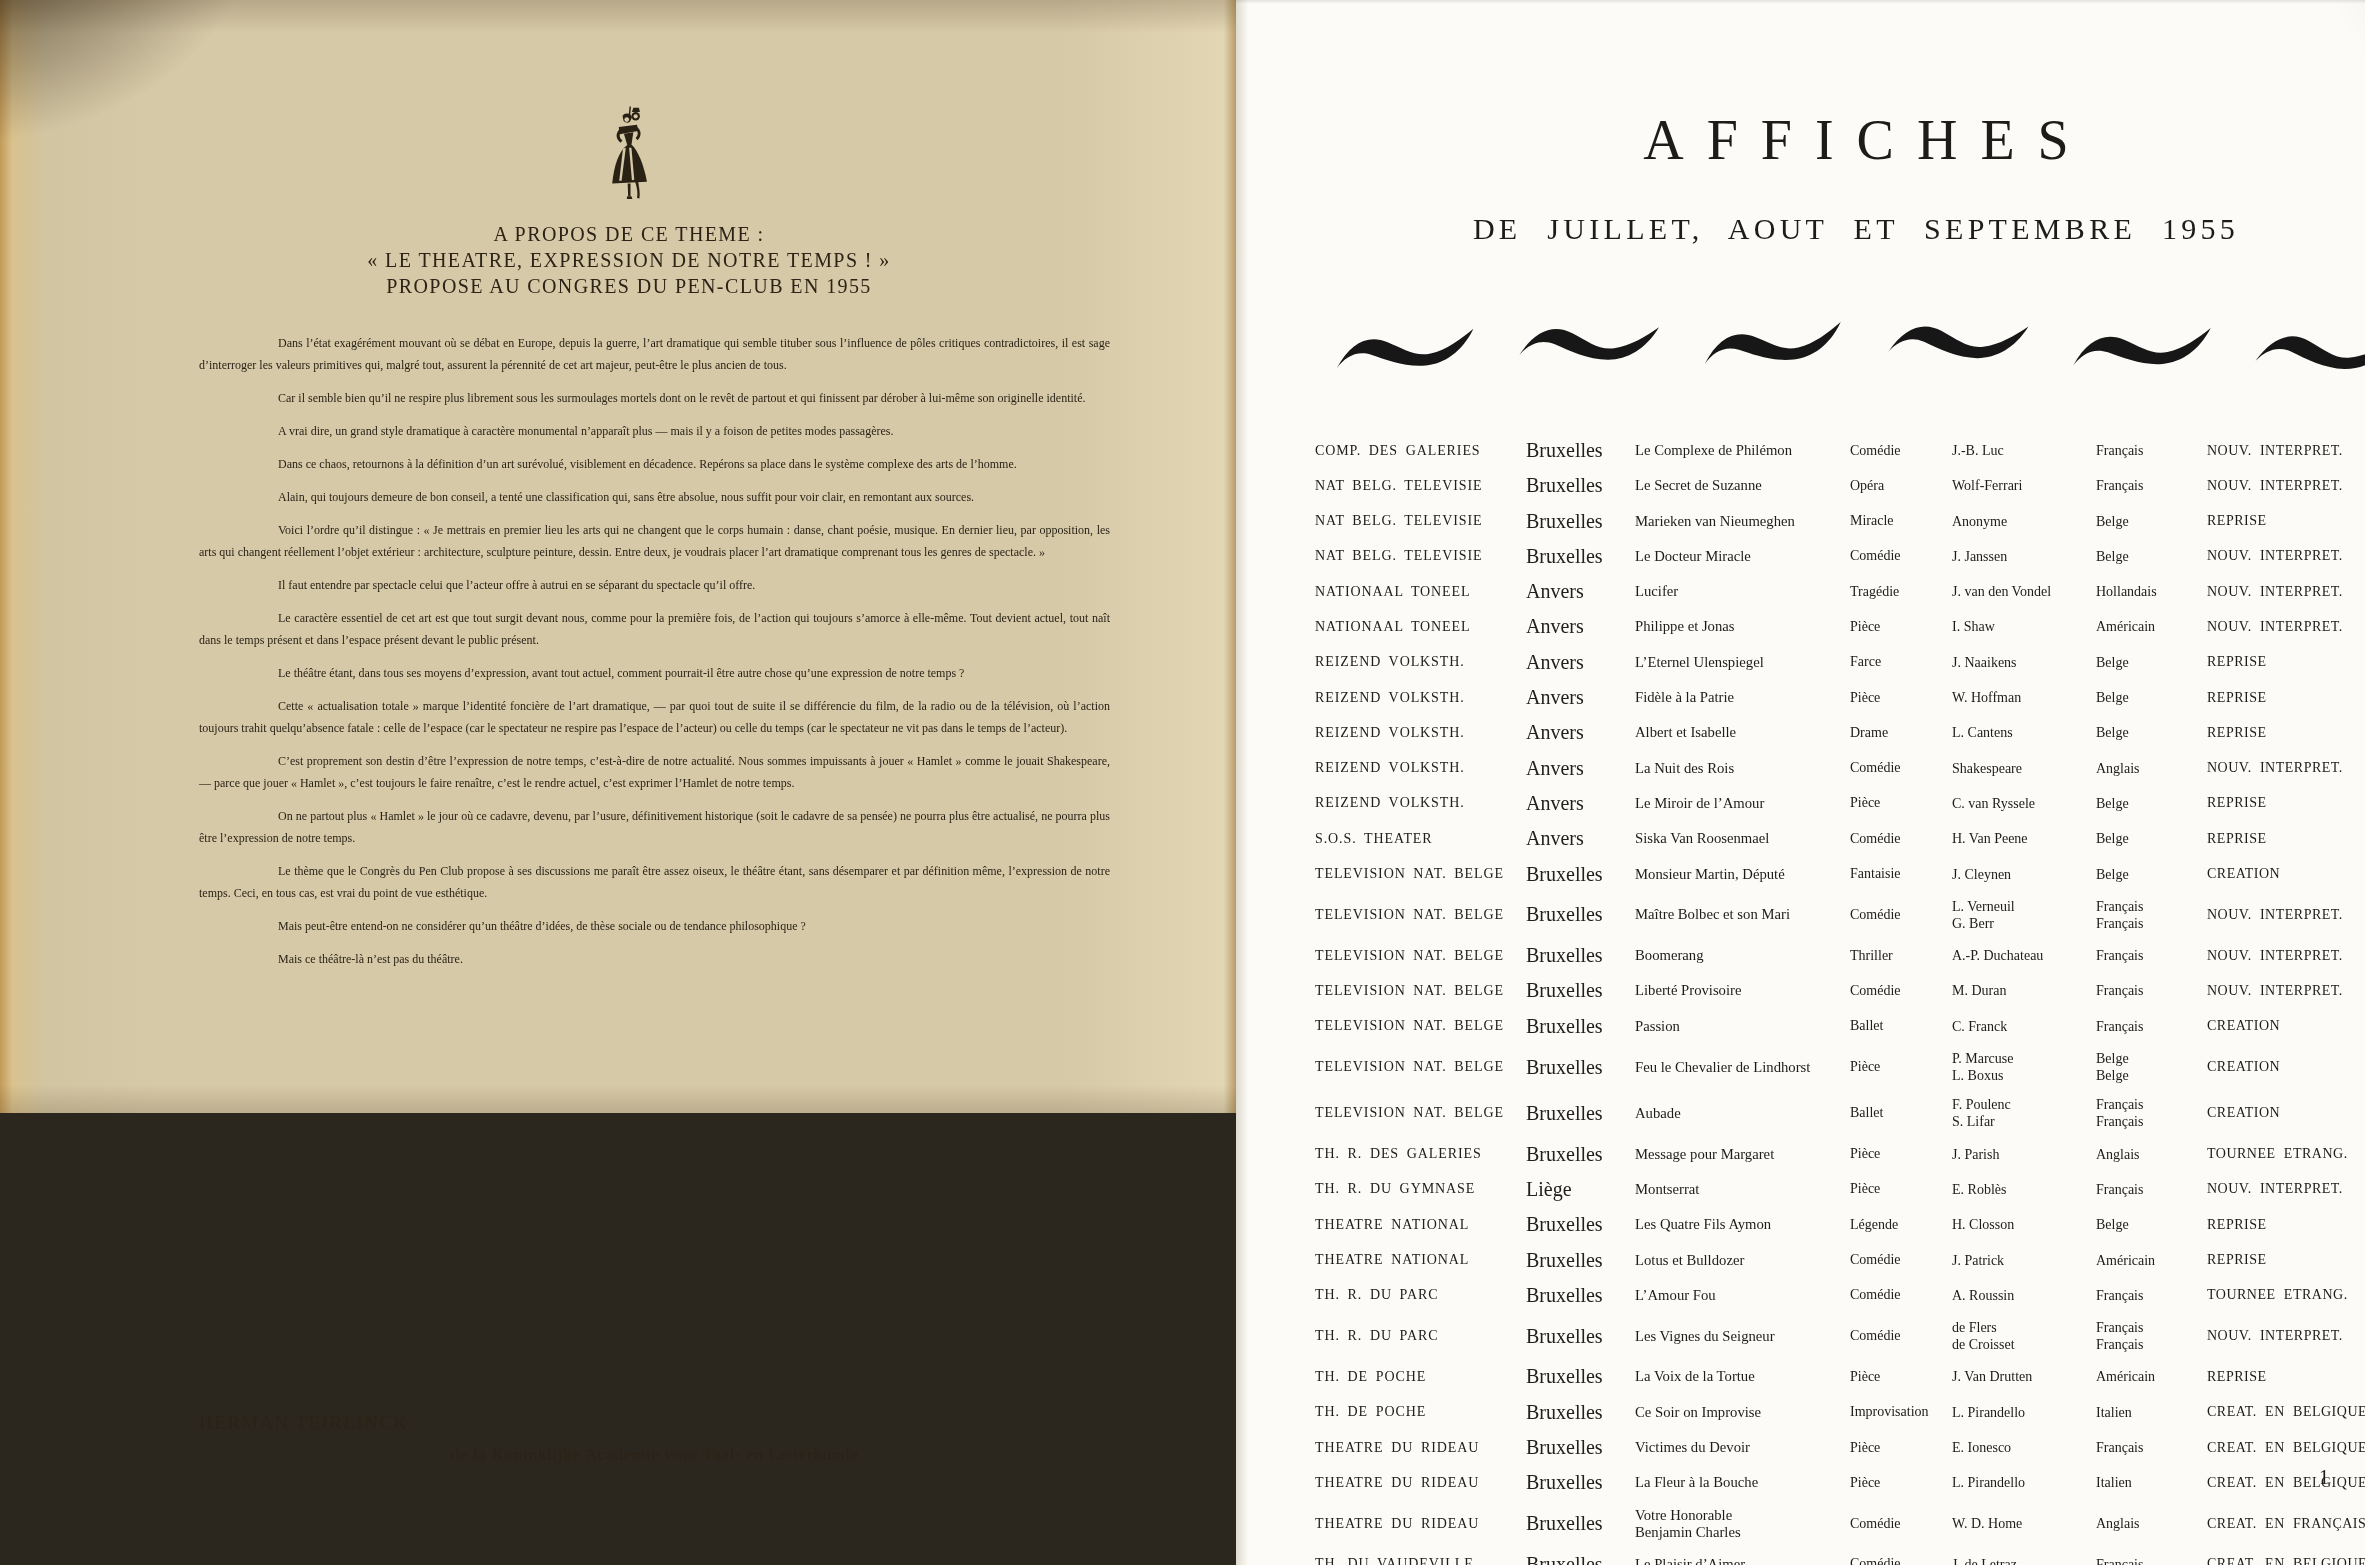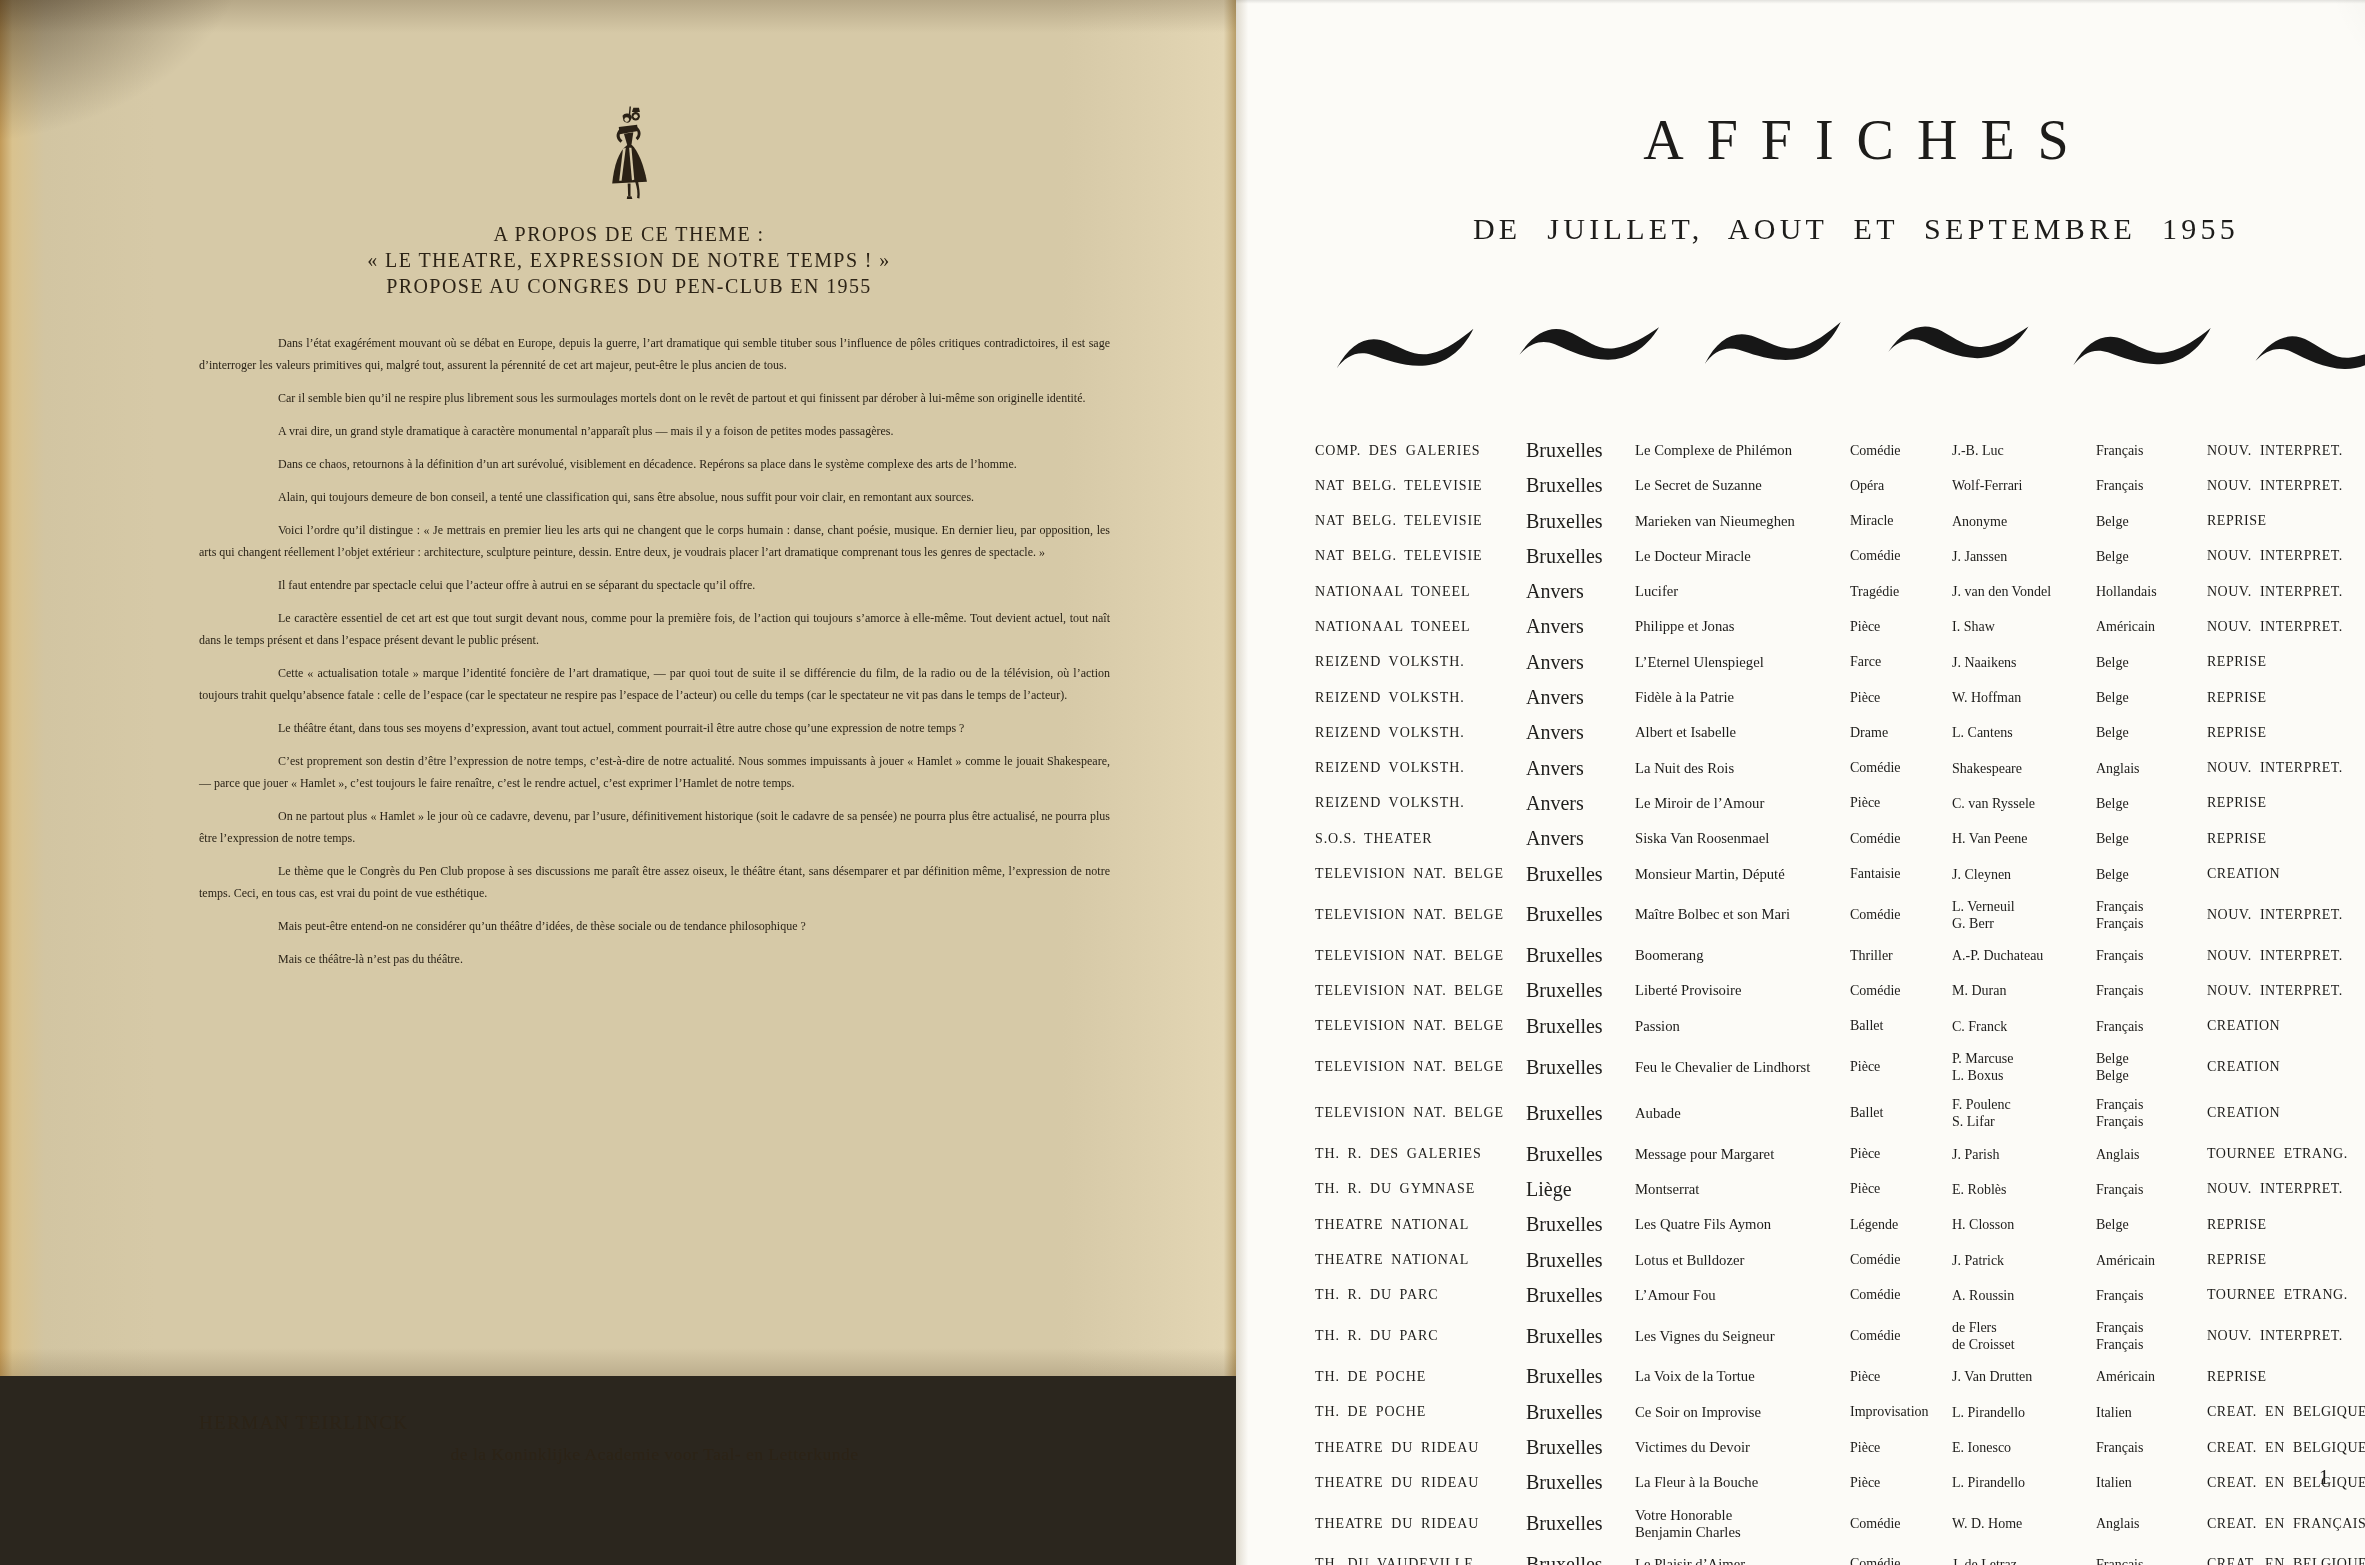--- a/index.html
+++ b/index.html
@@ -1,20 +1,20 @@
 <!DOCTYPE html>
 <html style="font-size:7.6px"><head>
 <meta charset="utf-8">
 <style>
   html,body{margin:0;padding:0;background:#2b261e;}
   .spread{position:relative;width:2471px;height:1565px;overflow:hidden;
           font-family:"Liberation Serif", serif;}
 
   
-  .page-left{position:absolute;left:0;top:0;width:1236px;height:1376px;
+  .page-left{position:absolute;left:0;top:0;width:1236px;height:1113px;
     background:
       radial-gradient(ellipse 426px 293px at -57px -66px, rgba(42,28,14,.78), rgba(42,28,14,0) 72%),
       radial-gradient(ellipse 331px 246px at -47px 1628px, rgba(42,28,14,.62), rgba(42,28,14,0) 70%),
       linear-gradient(180deg, rgba(70,50,25,.22) 0px, rgba(70,50,25,0) 33px),
       linear-gradient(0deg, rgba(70,50,25,.18) 0px, rgba(70,50,25,0) 28px),
       linear-gradient(90deg, #c29a58 0px, #d9c28e 12.3px, #d2c5a2 45px, #d6c9a7 156px, #d6c9a7 86%, #e3d6b4 99%, #b89d67 100%);
     color:#261f14;}
   .lp-ornament{position:absolute;left:607px;top:105px;}
   .lp-title{position:absolute;left:170px;top:221px;width:918px;text-align:center;
     font-size:20px;line-height:26px;letter-spacing:1.4px;color:#2c2316;white-space:nowrap;}
@@ -96,22 +96,22 @@
 
     <div class="essay" id="essay">
         <p>Dans l’état exagérément mouvant où se débat en Europe, depuis la guerre, l’art dramatique qui semble tituber sous l’influence de pôles critiques contradictoires, il est sage d’interroger les valeurs primitives qui, malgré tout, assurent la pérennité de cet art majeur, peut-être le plus ancien de tous.</p>
         <p>Car il semble bien qu’il ne respire plus librement sous les surmoulages mortels dont on le revêt de partout et qui finissent par dérober à lui-même son originelle identité.</p>
         <p>A vrai dire, un grand style dramatique à caractère monumental n’apparaît plus — mais il y a foison de petites modes passagères.</p>
         <p>Dans ce chaos, retournons à la définition d’un art surévolué, visiblement en décadence. Repérons sa place dans le système complexe des arts de l’homme.</p>
         <p>Alain, qui toujours demeure de bon conseil, a tenté une classification qui, sans être absolue, nous suffit pour voir clair, en remontant aux sources.</p>
         <p>Voici l’ordre qu’il distingue : « Je mettrais en premier lieu les arts qui ne changent que le corps humain : danse, chant poésie, musique. En dernier lieu, par opposition, les arts qui changent réellement l’objet extérieur : architecture, sculpture peinture, dessin. Entre deux, je voudrais placer l’art dramatique comprenant tous les genres de spectacle. »</p>
         <p>Il faut entendre par spectacle celui que l’acteur offre à autrui en se séparant du spectacle qu’il offre.</p>
         <p>Le caractère essentiel de cet art est que tout surgit devant nous, comme pour la première fois, de l’action qui toujours s’amorce à elle-même. Tout devient actuel, tout naît dans le temps présent et dans l’espace présent devant le public présent.</p>
+        <p>Le théâtre étant, dans tous ses moyens d’expression, avant tout actuel, comment pourrait-il être autre chose qu’une expression de notre temps ?</p>
         <p>Cette « actualisation totale » marque l’identité foncière de l’art dramatique, — par quoi tout de suite il se différencie du film, de la radio ou de la télévision, où l’action toujours trahit quelqu’absence fatale : celle de l’espace (car le spectateur ne respire pas l’espace de l’acteur) ou celle du temps (car le spectateur ne vit pas dans le temps de l’acteur).</p>
-        <p>Le théâtre étant, dans tous ses moyens d’expression, avant tout actuel, comment pourrait-il être autre chose qu’une expression de notre temps ?</p>
         <p>C’est proprement son destin d’être l’expression de notre temps, c’est-à-dire de notre actualité. Nous sommes impuissants à jouer « Hamlet » comme le jouait Shakespeare, — parce que jouer « Hamlet », c’est toujours le faire renaître, c’est le rendre actuel, c’est exprimer l’Hamlet de notre temps.</p>
         <p>On ne partout plus « Hamlet » le jour où ce cadavre, devenu, par l’usure, définitivement historique (soit le cadavre de sa pensée) ne pourra plus être actualisé, ne pourra plus être l’expression de notre temps.</p>
         <p>Le thème que le Congrès du Pen Club propose à ses discussions me paraît être assez oiseux, le théâtre étant, sans désemparer et par définition même, l’expression de notre temps. Ceci, en tous cas, est vrai du point de vue esthétique.</p>
         <p>Mais peut-être entend-on ne considérer qu’un théâtre d’idées, de thèse sociale ou de tendance philosophique ?</p>
         <p>Mais ce théâtre-là n’est pas du théâtre.</p>
       </div>
 
     <div class="lp-sign">HERMAN TEIRLINCK</div>
     <div class="lp-sign-sub">de la Koninklijke Academie voor Taal- en Letterkunde</div>
   </div>

